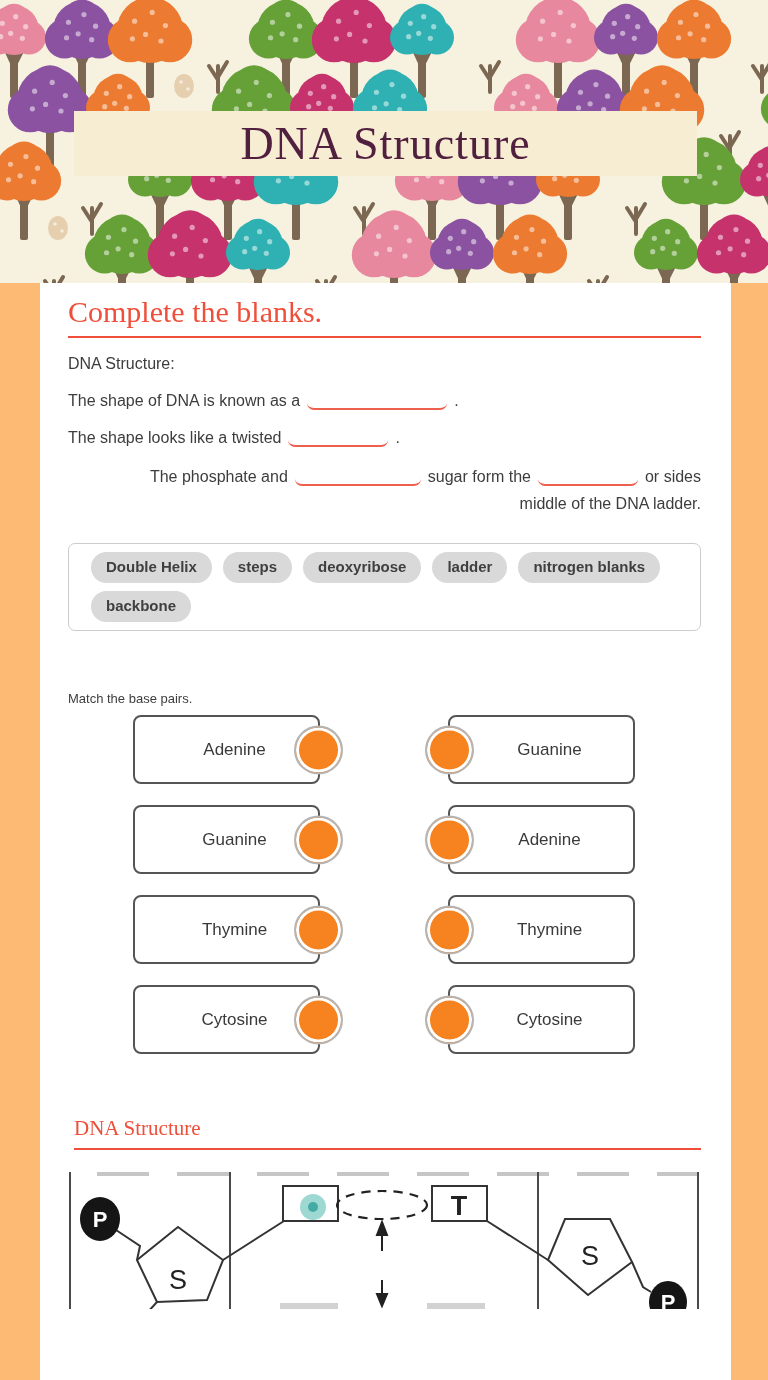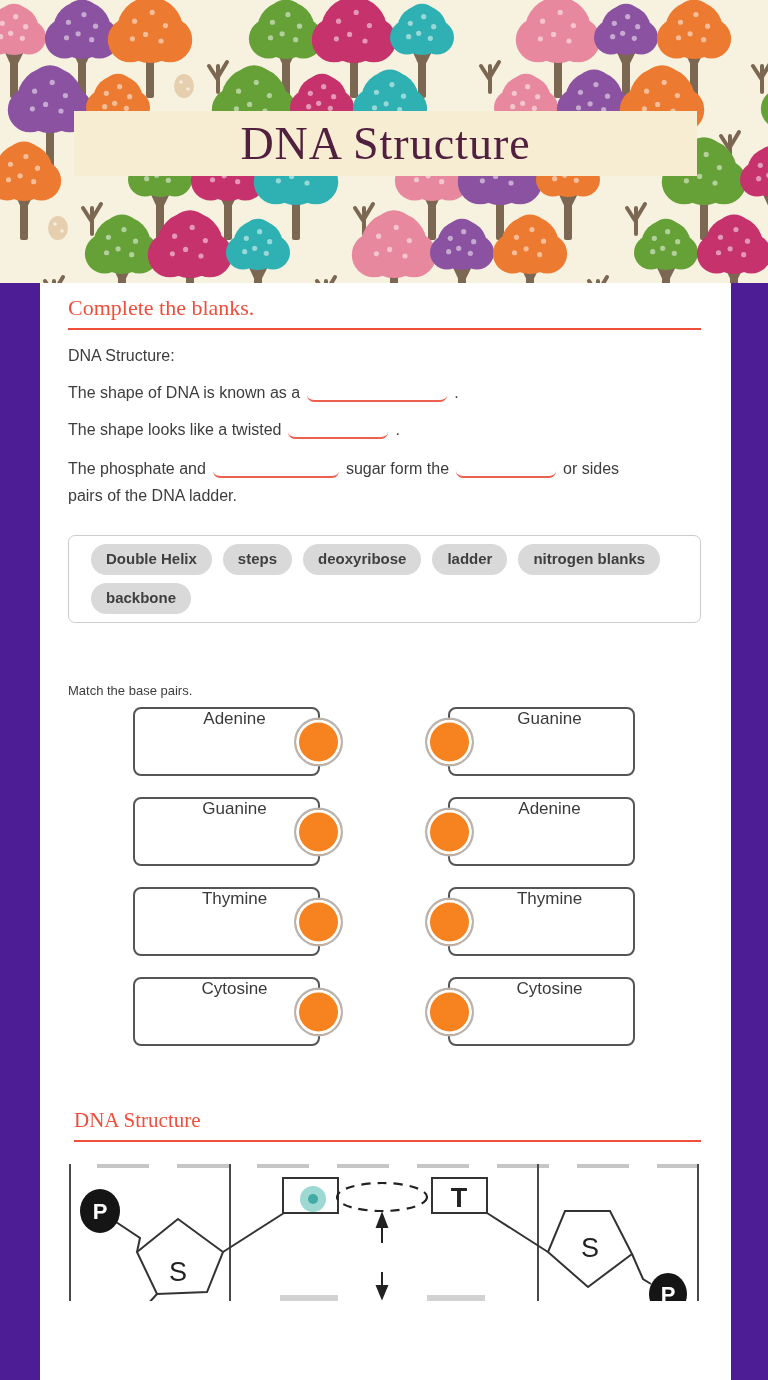--- a/index.html
+++ b/index.html
@@ -1,54 +1,54 @@
 <!DOCTYPE html>
 <html><head>
 <meta charset="utf-8">
 <style>
   html,body{margin:0;padding:0;background:#f4f4f5;}
-  .page{position:relative;width:768px;height:1380px;overflow:hidden;background:#4c1d95;
+  .page{position:relative;width:768px;height:1380px;overflow:hidden;background:#fdba74;
         font-family:"Liberation Sans",sans-serif;}
 
   
   .header{position:absolute;left:0;top:0;width:768px;height:283px;overflow:hidden;}
   .header svg{display:block;}
   .title-band{position:absolute;left:74px;top:111px;width:623px;height:65px;
               background:#f7edd3;display:flex;align-items:center;justify-content:center;}
   .title-band h1{margin:0;font-family:"Liberation Serif",serif;font-weight:normal;
                  font-size:46px;color:#52203f;letter-spacing:1px;}
 
   
   .card{position:absolute;left:40px;top:283px;width:691px;height:1097px;background:#ffffff;
         box-sizing:border-box;padding:12px 30px 0 28px;}
 
   h2.sec-heading{font-family:"Liberation Serif",serif;font-weight:normal;
-                 color:#ef4f3a;font-size:22px;margin:0 0 7px 0;}
+                 color:#ef4f3a;font-size:30px;margin:0 0 7px 0;}
   .red-rule{border:none;border-top:2px solid #ef4f3a;margin:0 0 14px 0;}
 
   .body-text{font-size:16px;line-height:24px;color:#3d3d3d;margin:0 0 13px 0;}
-  .para-line{font-size:16px;line-height:27px;color:#3d3d3d;}
+  .para-line{font-size:16px;line-height:27px;color:#3d3d3d;text-align:right;}
   .para{margin:0;}
 
   .blank{display:inline-block;height:19px;margin:0 7px;vertical-align:-4px;
          border-bottom:2px solid #ee604e;border-radius:0 0 7px 7px;}
   .b1{width:140px}.b2{width:100px}.b3{width:126px}.b4{width:100px}.b5{width:157px}.b6{width:92px}
 
   
   .wordbank{margin-top:26px;border:1px solid #cccccc;border-radius:7px;
             padding:8px 22px;display:flex;flex-wrap:wrap;gap:8px 11px;box-sizing:border-box;}
   .chip{background:#d9d9d9;border-radius:16px;padding:5px 15px 6px;
         font-size:15px;font-weight:bold;color:#3f3f3f;line-height:20px;}
 
   
   .match-heading{margin:60px 0 0 0;font-size:13px;color:#3d3d3d;}
   .match-grid{margin-top:9px;}
   .match-row{display:flex;margin-bottom:21px;}
   .mbox{position:relative;width:187px;height:69px;background:#fff;box-sizing:border-box;
-        border:2px solid #555;border-radius:8px;display:flex;align-items:flex-start;justify-content:center;padding-left:16px;}
+        border:2px solid #555;border-radius:8px;display:flex;align-items:center;justify-content:center;padding-left:16px;}
   .mbox-left{margin-left:65px;}
   .mbox-right{margin-left:128px;}
   .mlabel{font-size:17px;color:#3a3a3a;}
   .dot{position:absolute;top:50%;transform:translateY(-50%);width:45px;height:45px;
        border-radius:50%;background:#f6831f;border:2px solid #b5b5b5;
        box-shadow:inset 0 0 0 3px #ffffff;}
   .dot-right{right:-25px;}
   .dot-left{left:-25px;}
 
   
@@ -527,21 +527,21 @@
     <hr class="red-rule">
 
     <p class="body-text">DNA Structure:</p>
 
     <p class="body-text"><span>The shape of DNA is known as a</span><span class="blank b1"></span><span>.</span></p>
 
     <p class="body-text"><span>The shape looks like a twisted</span><span class="blank b2"></span><span>.</span></p>
 
     <div class="para">
       <div class="para-line"><span>The phosphate and</span><span class="blank b3"></span><span>sugar form the</span><span class="blank b4"></span><span>or sides</span></div>
-      <div class="para-line">pairs of the DNA ladder.</div>
+      <div class="para-line">middle of the DNA ladder.</div>
     </div>
 
     <div class="wordbank">
       <span class="chip">Double Helix</span>
       <span class="chip">steps</span>
       <span class="chip">deoxyribose</span>
       <span class="chip">ladder</span>
       <span class="chip">nitrogen blanks</span>
       <span class="chip">backbone</span>
     </div>

